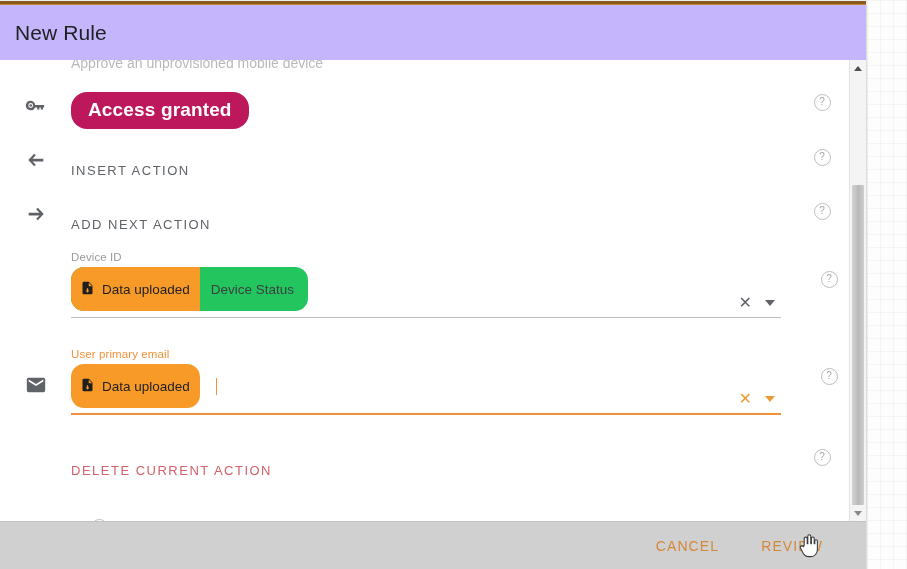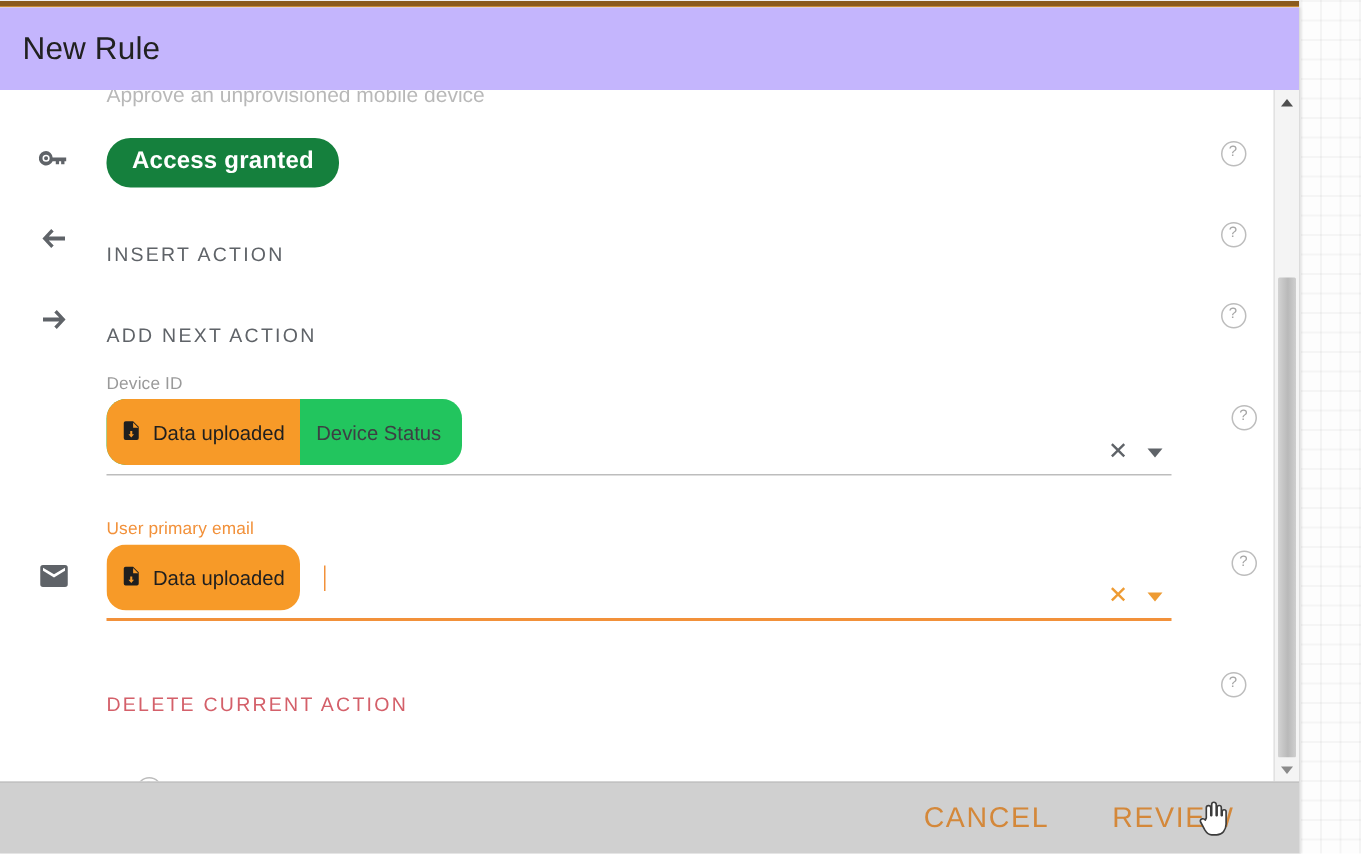--- a/index.html
+++ b/index.html
@@ -157,23 +157,23 @@
     font-size: 10px;
     line-height: 14px;
     text-align: center;
     display: block;
     cursor: pointer;
   }
 
   
   .pill-green {
     display: inline-block;
-    background: #15803d;
+    background: #be185d;
     color: #ffffff;
-    font-size: 16px;
+    font-size: 19px;
     font-weight: bold;
     padding: 7px 17px 8px 17px;
     border-radius: 16px;
     letter-spacing: 0.15px;
     cursor: pointer;
   }
 
   
   .action-link {
     font-size: 13px;
@@ -329,21 +329,21 @@
     background: #d0d0d0;
     border-top: 1px solid #c2c2c2;
     display: flex;
     align-items: center;
     justify-content: flex-end;
     padding-right: 43px;
     gap: 42px;
     position: relative;
   }
   .footer-btn {
-    font-size: 19px;
+    font-size: 14px;
     letter-spacing: 1.1px;
     color: #d4883a;
     font-weight: 500;
     cursor: pointer;
     background: none;
     border: none;
     font-family: "Liberation Sans", sans-serif;
     padding: 0;
   }
 

